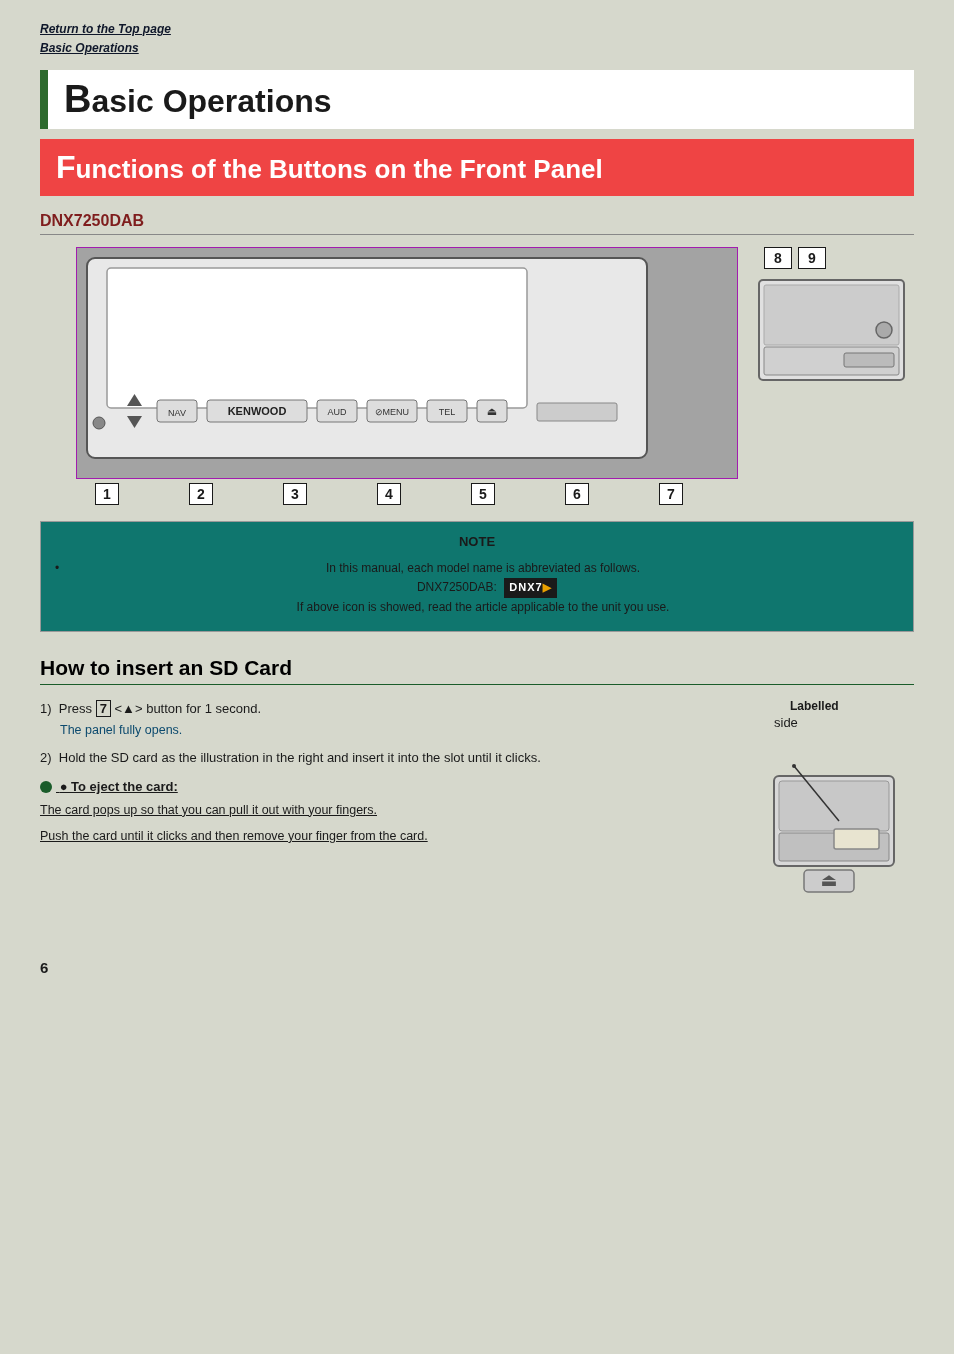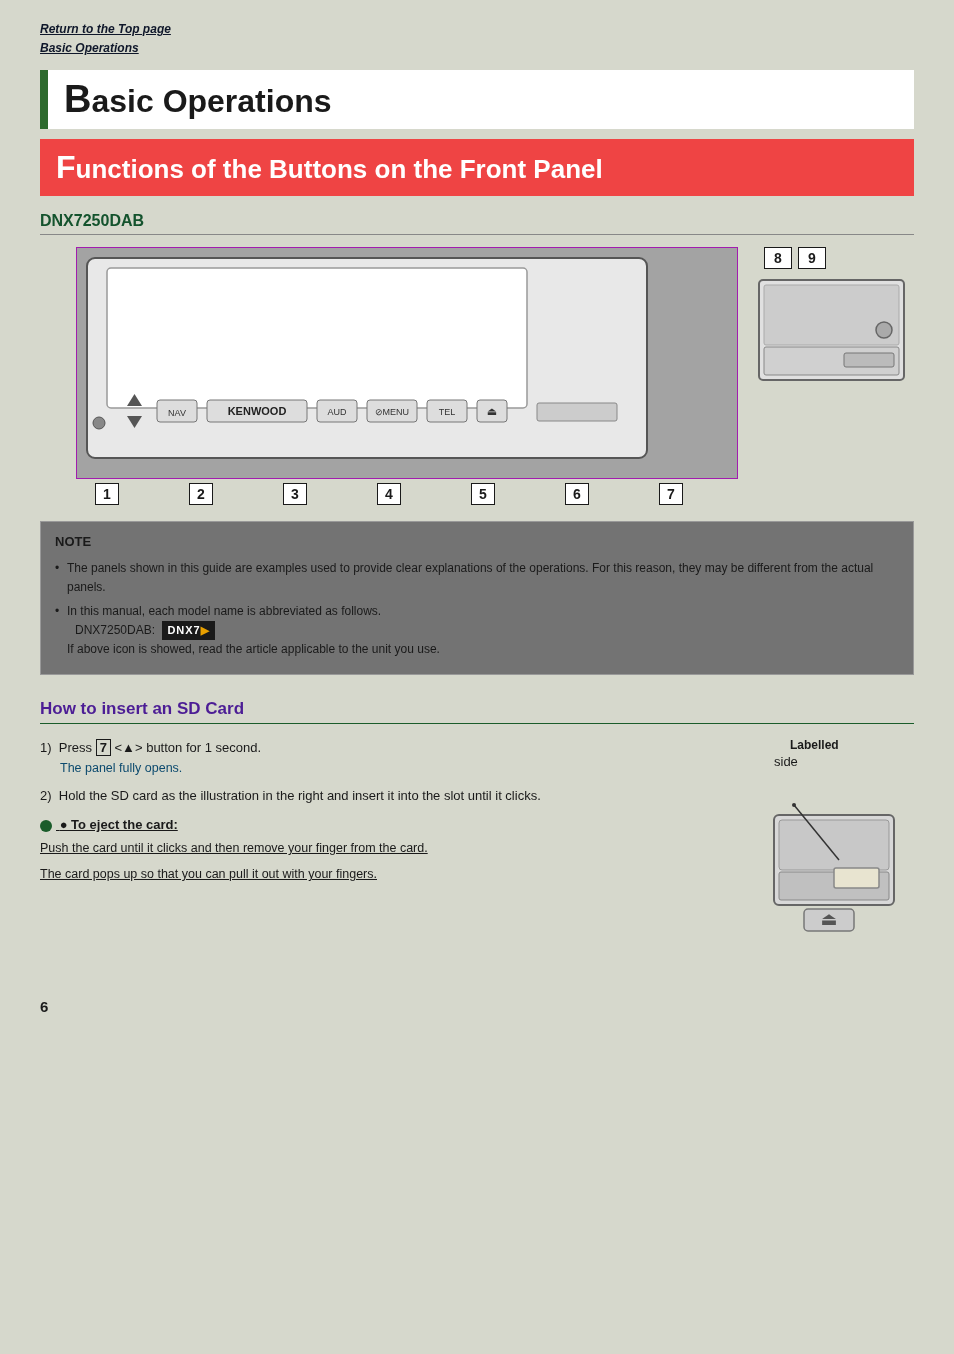--- a/index.html
+++ b/index.html
@@ -54,21 +54,21 @@
       color: white;
     }
     .section-title .big-letter {
       font-size: 32px;
     }
 
     
     .subsection-heading {
       font-size: 16px;
       font-weight: bold;
-      color: #14532d;
+      color: #7f1d1d;
       border-bottom: 1px solid #888;
       padding-bottom: 4px;
       margin-bottom: 12px;
     }
 
     
     .device-area {
       display: flex;
       align-items: flex-start;
       margin-bottom: 16px;
@@ -115,26 +115,27 @@
       border: 1.5px solid #1a1a1a;
       font-weight: bold;
       font-size: 14px;
       padding: 2px 7px;
       width: 28px;
       text-align: center;
     }
 
     
     .note-box {
-      background: #737373;
+      background: #0f766e;
       border: 1px solid #999;
       padding: 10px 14px;
       margin-bottom: 24px;
       font-size: 12px;
       line-height: 1.6;
+      text-align: center;
     }
     .note-title {
       font-weight: bold;
       font-size: 13px;
       margin-bottom: 6px;
     }
     .note-box ul {
       list-style: none;
       padding-left: 0;
     }
@@ -157,23 +158,23 @@
       padding: 1px 5px;
       margin-left: 4px;
       letter-spacing: 1px;
     }
     .dnx-badge .arrow {
       color: #e8a000;
     }
 
     
     .sd-section-heading {
-      font-size: 17px;
-      font-weight: bold;
-      color: #4c1d95;
+      font-size: 21px;
+      font-weight: bold;
+      color: #000000;
       border-bottom: 1.5px solid #1a5c2a;
       padding-bottom: 4px;
       margin-bottom: 14px;
     }
 
     .sd-content {
       display: flex;
       gap: 36px;
     }
 
@@ -327,21 +328,20 @@
       <rect x="90" y="78" width="50" height="14" rx="2" fill="#bbb" stroke="#777" stroke-width="1"></rect>
 
       <circle cx="130" cy="55" r="8" fill="#aaa" stroke="#666" stroke-width="1.5"></circle>
     </svg>
   </div>
 </div>
 
 <div class="note-box">
   <div class="note-title">NOTE</div>
   <ul>
-    <li>The panels shown in this guide are examples used to provide clear explanations of the operations. For this reason, they may be different from the actual panels.</li>
     <li>
       <span>In this manual, each model name is abbreviated as follows.</span><br>
       <span style="padding-left:8px;">
         <span>DNX7250DAB:</span>
         <span class="dnx-badge">
           <span>DNX7</span><span class="arrow">▶</span>
         </span>
       </span><br>
       <span style="padding-left:0;">If above icon is showed, read the article applicable to the unit you use.</span>
     </li>
@@ -363,22 +363,22 @@
           <span class="step-num">2)</span>
           &nbsp;<span>Hold the SD card as the illustration in the right and insert it into the slot until it clicks.</span>
         </li>
       </ol>
 
       <div class="to-eject">
         <div>
           <span class="circle-bullet"></span>
           <span class="to-eject-label">● To eject the card:</span>
         </div>
+        <p style="margin-top:6px; line-height:1.6; font-size:12.5px;">The card pops up so that you can pull it out with your fingers.</p>
         <p style="margin-top:6px; line-height:1.6; font-size:12.5px;">Push the card until it clicks and then remove your finger from the card.</p>
-        <p style="margin-top:6px; line-height:1.6; font-size:12.5px;">The card pops up so that you can pull it out with your fingers.</p>
       </div>
     </div>
 
     <div class="sd-image-area">
       <div style="position:relative;">
         <span style="font-size:12px; font-weight:bold; display:block; margin-bottom:2px; margin-left:30px;padding-left:16px;">Labelled</span>
         <span style="font-size:13px; font-weight:normal; display:block; margin-bottom:6px; margin-left:30px;">side</span>
         <svg width="160" height="180" viewBox="0 0 160 180" xmlns="http://www.w3.org/2000/svg">
 
           <rect x="30" y="40" width="120" height="90" rx="5" fill="#d8d8d8" stroke="#666" stroke-width="2"></rect>

